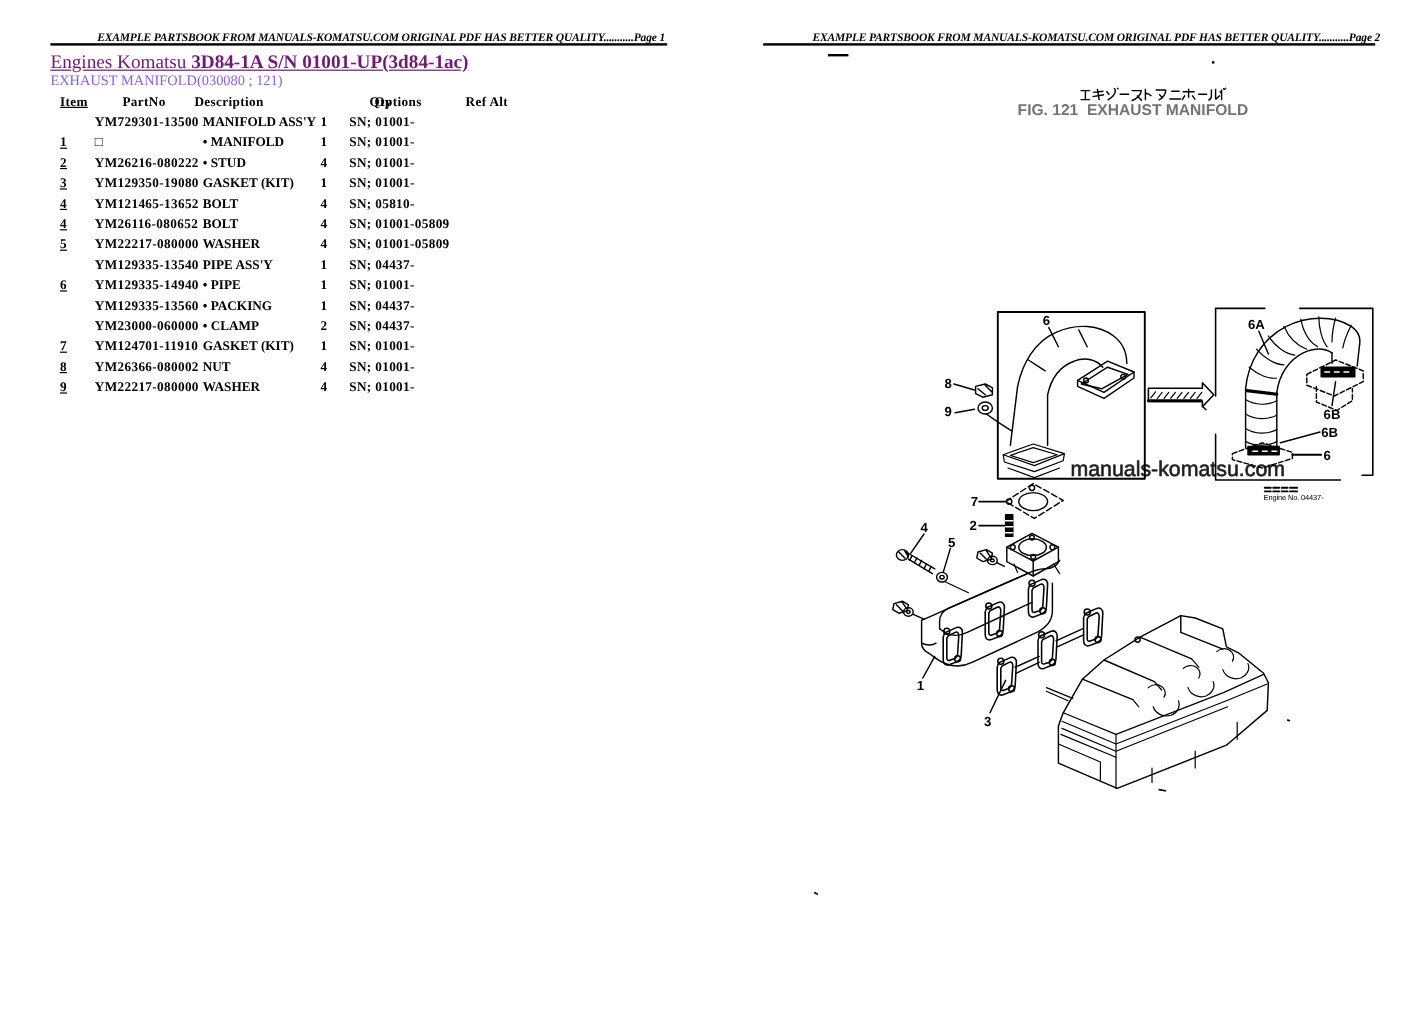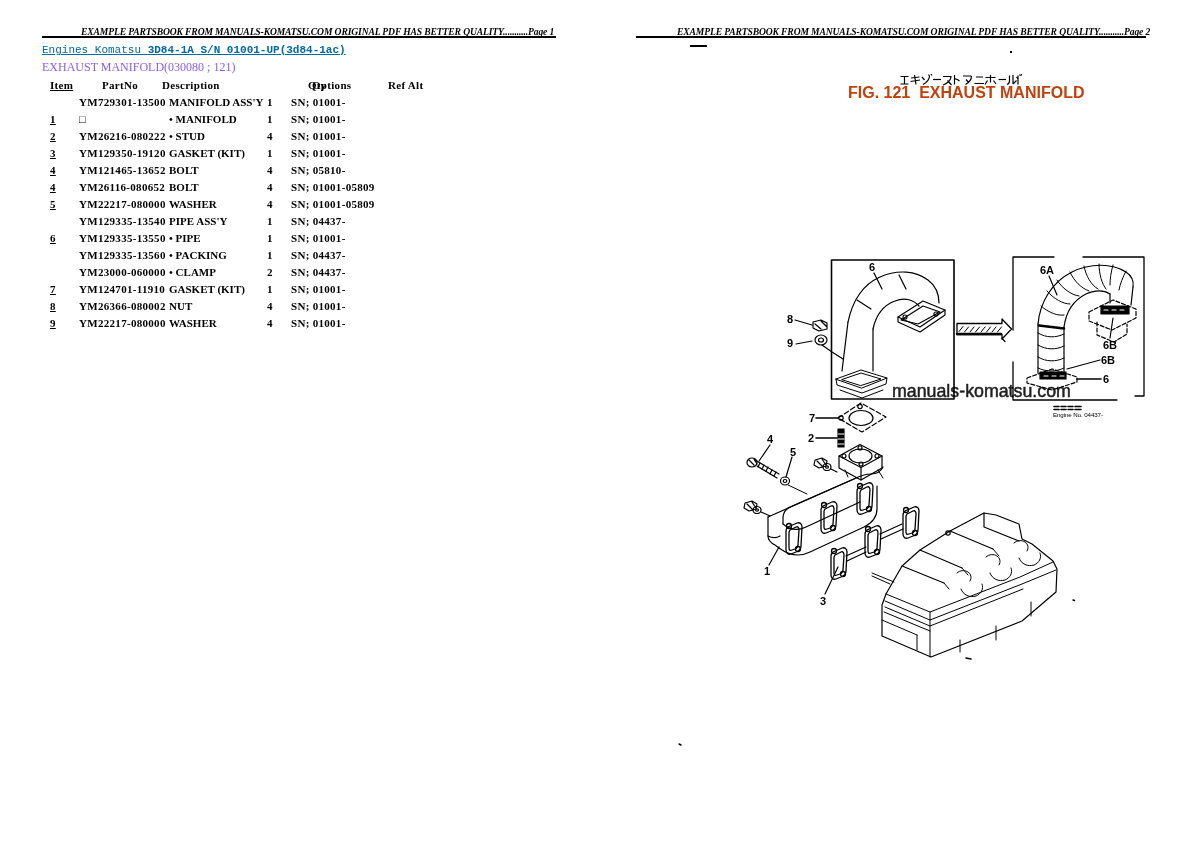--- a/index.html
+++ b/index.html
@@ -17,21 +17,21 @@
 <div class="rule" style="left:42px;top:36px;width:514px;"></div>
 
 <div class="abs hdr" style="left:677px;top:26px;">EXAMPLE PARTSBOOK FROM MANUALS-KOMATSU.COM ORIGINAL PDF HAS BETTER QUALITY...........Page 2</div>
 
 <div class="rule" style="left:636px;top:36px;width:510px;"></div>
 
 <div class="abs" style="left:690px;top:45px;width:17px;height:2px;background:#000;"></div>
 
 <div class="abs" style="left:1010px;top:51px;width:2px;height:2px;background:#000;"></div>
 
-<div class="abs" style="left:42px;top:44px;font-size:11px;color:#0369a1;white-space:nowrap;font-family:Liberation Mono, monospace;"><u>Engines Komatsu <b>3D84-1A S/N 01001-UP(3d84-1ac)</b></u></div>
+<div class="abs" style="left:42px;top:44px;font-size:16px;color:#701a75;white-space:nowrap;"><u>Engines Komatsu <b>3D84-1A S/N 01001-UP(3d84-1ac)</b></u></div>
 
 <div class="abs" style="left:42px;top:60px;font-size:12px;color:#8b5cf6;white-space:nowrap;">EXHAUST MANIFOLD(030080 ; 121)</div>
 
 <div class="tbl" style="top:80px;">
       <span class="c1">Item</span>
       <span style="left:102px;">PartNo</span>
       <span style="left:162px;">Description</span>
       <span style="left:272px;margin-left:36px;">Qty</span>
       <span style="left:312px;">Options</span>
       <span style="left:388px;">Ref Alt</span>
@@ -55,21 +55,21 @@
 <div class="tbl" style="top:131px;">
       <span class="c1">2</span>
       <span class="c2">YM26216-080222</span>
       <span class="c3">• STUD</span>
       <span class="c4">4</span>
       <span class="c5">SN; 01001-</span>
     </div>
 
 <div class="tbl" style="top:148px;">
       <span class="c1">3</span>
-      <span class="c2">YM129350-19120</span>
+      <span class="c2">YM129350-19080</span>
       <span class="c3">GASKET (KIT)</span>
       <span class="c4">1</span>
       <span class="c5">SN; 01001-</span>
     </div>
 
 <div class="tbl" style="top:165px;">
       <span class="c1">4</span>
       <span class="c2">YM121465-13652</span>
       <span class="c3">BOLT</span>
       <span class="c4">4</span>
@@ -94,21 +94,21 @@
 
 <div class="tbl" style="top:216px;">
       <span class="c2">YM129335-13540</span>
       <span class="c3">PIPE ASS'Y</span>
       <span class="c4">1</span>
       <span class="c5">SN; 04437-</span>
     </div>
 
 <div class="tbl" style="top:233px;">
       <span class="c1">6</span>
-      <span class="c2">YM129335-13550</span>
+      <span class="c2">YM129335-14940</span>
       <span class="c3">• PIPE</span>
       <span class="c4">1</span>
       <span class="c5">SN; 01001-</span>
     </div>
 
 <div class="tbl" style="top:250px;">
       <span class="c2">YM129335-13560</span>
       <span class="c3">• PACKING</span>
       <span class="c4">1</span>
       <span class="c5">SN; 04437-</span>
@@ -156,21 +156,21 @@
 <path d="M54.5 1v9.5M54.5 4.5c2.5 0.5 4 1.5 5 2.5"></path>
 <path d="M63 2h8.5M71.5 2c0 3.5-2.5 6.5-6 8.5M66 5.5l3 3.5"></path>
 <path d="M76 3h7M74.5 9.5h9.5"></path>
 <path d="M85.5 3.5h10M90.5 1v7.5M87.5 6.5l-2.5 4M93.5 6.5l2.5 3.5"></path>
 <path d="M98.5 5.5h7.5"></path>
 <path d="M109.5 1.5v5.5c0 2-1 3-2.5 3.5M113 1v9M113 10l3.5-3.5"></path>
 <path d="M118 1.5v9M118 5l-1.5-2M119.5 0.5l1 1.5M121 0l1 1.5"></path>
 </g>
       </svg></div>
 
-<div class="abs" style="left:848px;top:84px;font-family:'Liberation Sans',sans-serif;font-weight:bold;font-size:16px;color:#c2410c;white-space:nowrap;">FIG. 121&nbsp; EXHAUST MANIFOLD</div>
+<div class="abs" style="left:848px;top:84px;font-family:'Liberation Sans',sans-serif;font-weight:bold;font-size:13px;color:#737373;white-space:nowrap;">FIG. 121&nbsp; EXHAUST MANIFOLD</div>
 
 <svg class="abs" style="left:0;top:0;" width="1190" height="842" viewBox="0 0 1190 842">
 <g fill="none" stroke="#000" stroke-width="1.2" stroke-linecap="round" stroke-linejoin="round">
 
 <path d="M966 658 l5 1 M1073 600 l1.5 0.5 M679 744 l2 1" stroke-width="1.4"></path>
 
 <text x="892" y="397" font-family="Liberation Sans" font-size="17.8" fill="#1f1f1f" stroke="#1f1f1f" stroke-width="0.5">manuals-komatsu.com</text>
 
 <rect x="831.5" y="260" width="122.5" height="139" stroke-width="1.6"></rect>
 

